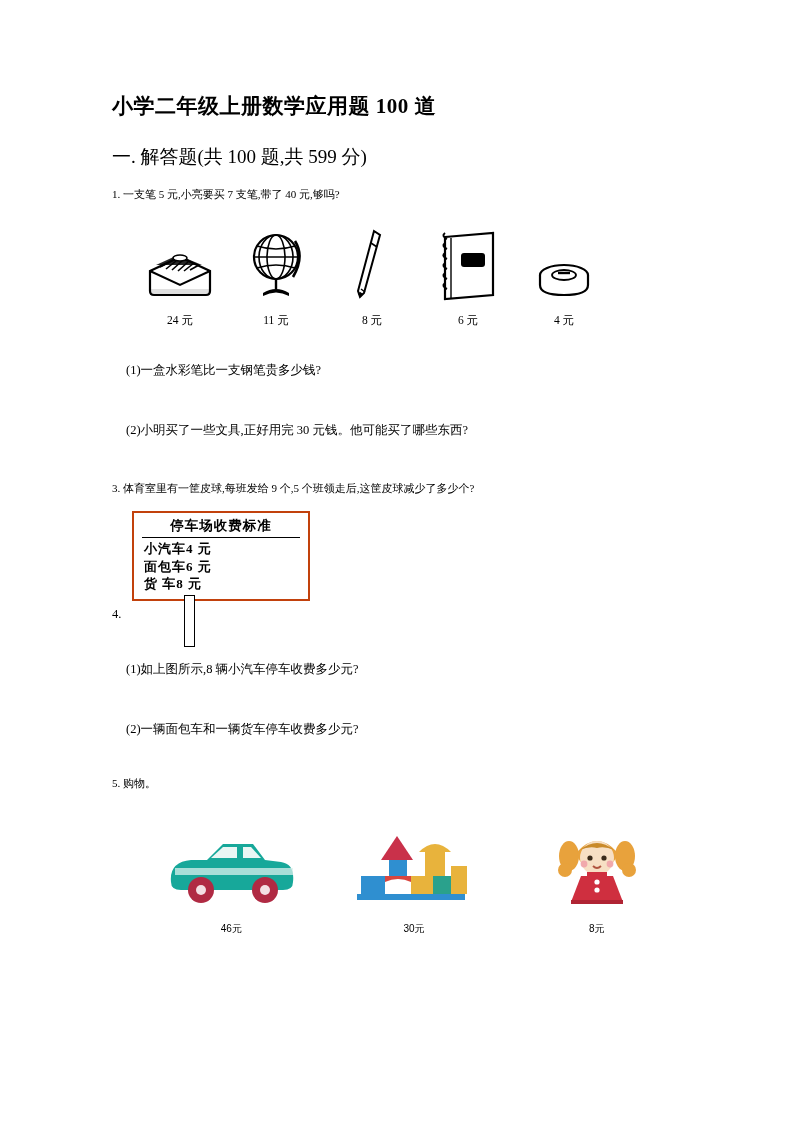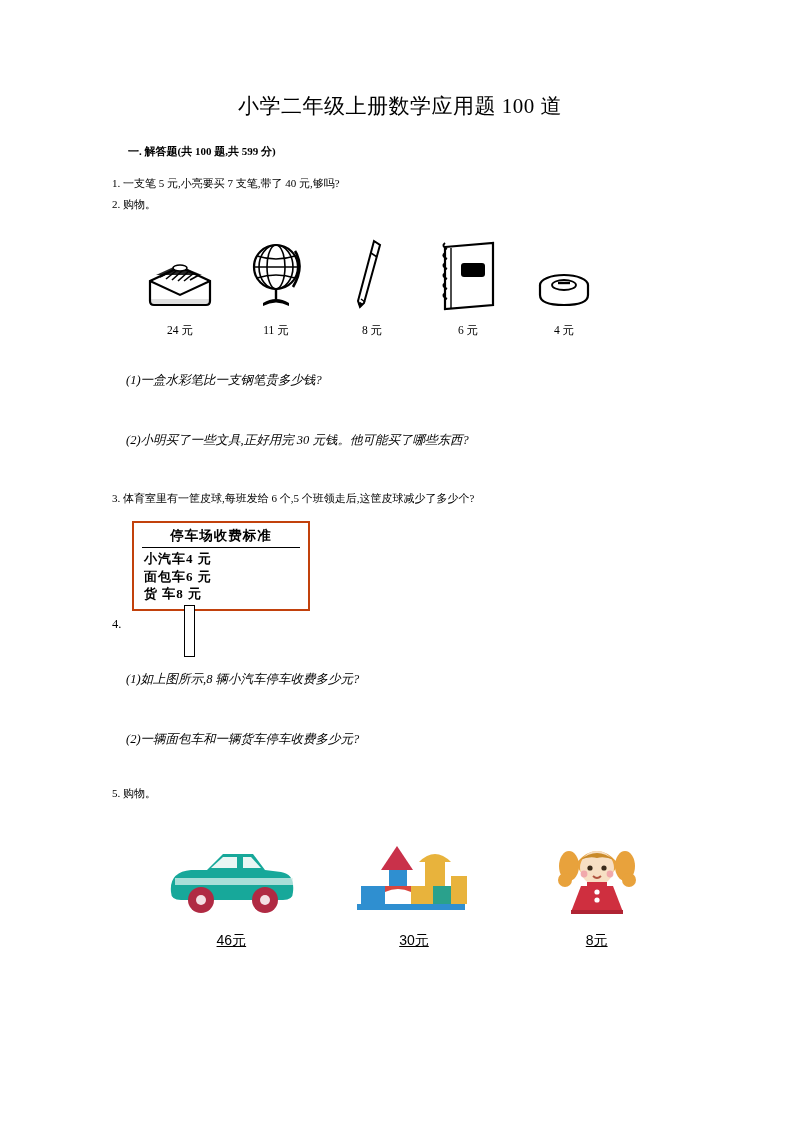--- a/index.html
+++ b/index.html
@@ -23,45 +23,44 @@
     box-sizing: border-box;
   }
   .content {
     position: absolute;
     left: 112px;
     top: 92px;
     width: 576px;
   }
   h1.doc-title {
     font-size: 21px;
-    font-weight: normal;
-    text-align: center;
+    font-weight: bold;
+    text-align: left;
     margin: 0 0 24px 0;
     letter-spacing: 0.5px;
     font-family: "Liberation Serif", serif;
   }
   .section-head {
-    font-size: 11px;
-    font-weight: bold;
-    margin: 0 0 16px 16px;
+    font-size: 19px;
+    font-weight: normal;
+    margin: 0 0 16px 0;
   }
   .q-line {
     font-size: 11px;
     line-height: 1.55;
     margin: 0 0 4px 0;
   }
   .q-gap {
     margin-bottom: 14px;
   }
   .sub-q {
     font-size: 12.5px;
     line-height: 1.6;
     margin: 0 0 40px 0;
     padding-left: 14px;
-    font-style: italic;
   }
   .sub-q.tight {
     margin-bottom: 36px;
   }
   
   .items-row {
     display: flex;
     align-items: flex-end;
     margin: 22px 0 6px 0;
     padding-left: 20px;
@@ -142,39 +141,37 @@
     width: 190px;
     text-align: center;
   }
   .toy-art {
     height: 86px;
     display: flex;
     align-items: flex-end;
     justify-content: center;
   }
   .toy-price {
-    font-size: 14px;
+    font-size: 10px;
     margin-top: 14px;
     font-family: "Liberation Sans", sans-serif;
-    text-decoration: underline;
   }
   .spacer-lg { height: 26px; }
 </style>
 </head>
 <body>
 
 <div class="page">
   <div class="content">
 
     <h1 class="doc-title">小学二年级上册数学应用题 100 道</h1>
 
     <div class="section-head">一. 解答题(共 100 题,共 599 分)</div>
 
     <div class="q-line">1. 一支笔 5 元,小亮要买 7 支笔,带了 40 元,够吗?</div>
-    <div class="q-line">2. 购物。</div>
 
     <div class="items-row">
 
       <div class="item">
         <div class="item-art">
           <svg width="72" height="62" viewBox="0 0 72 62">
             <path d="M6 30 L36 16 L66 30 L66 50 Q66 54 62 54 L10 54 Q6 54 6 50 Z" fill="#ffffff" stroke="#000" stroke-width="2.2"></path>
             <path d="M6 30 L36 44 L66 30" fill="none" stroke="#000" stroke-width="2"></path>
             <path d="M12 24 L34 14 L58 24" fill="#000" opacity="0.85"></path>
             <g stroke="#000" stroke-width="1.6">
@@ -254,21 +251,21 @@
         <div class="item-price">4 元</div>
       </div>
 
     </div>
 
     <div class="spacer-lg"></div>
 
     <div class="sub-q">(1)一盒水彩笔比一支钢笔贵多少钱?</div>
     <div class="sub-q">(2)小明买了一些文具,正好用完 30 元钱。他可能买了哪些东西?</div>
 
-    <div class="q-line q-gap">3. 体育室里有一筐皮球,每班发给 6 个,5 个班领走后,这筐皮球减少了多少个?</div>
+    <div class="q-line q-gap">3. 体育室里有一筐皮球,每班发给 9 个,5 个班领走后,这筐皮球减少了多少个?</div>
 
     <div class="sign-wrap">
       <div class="sign-board">
         <div class="sign-title">停车场收费标准</div>
         <div class="sign-row">
           <span class="veh">小汽车</span>
           <span class="amt">4 元</span>
         </div>
         <div class="sign-row">
           <span class="veh">面包车</span>

